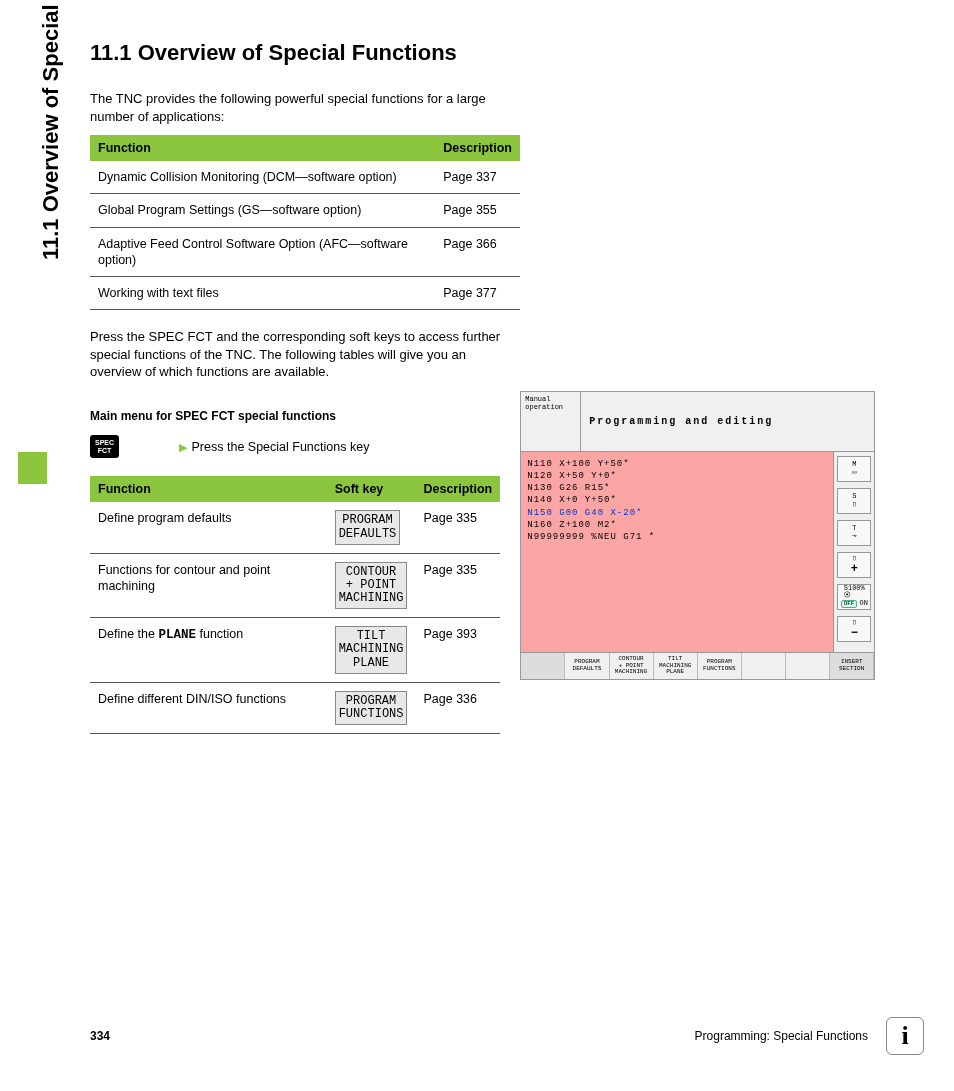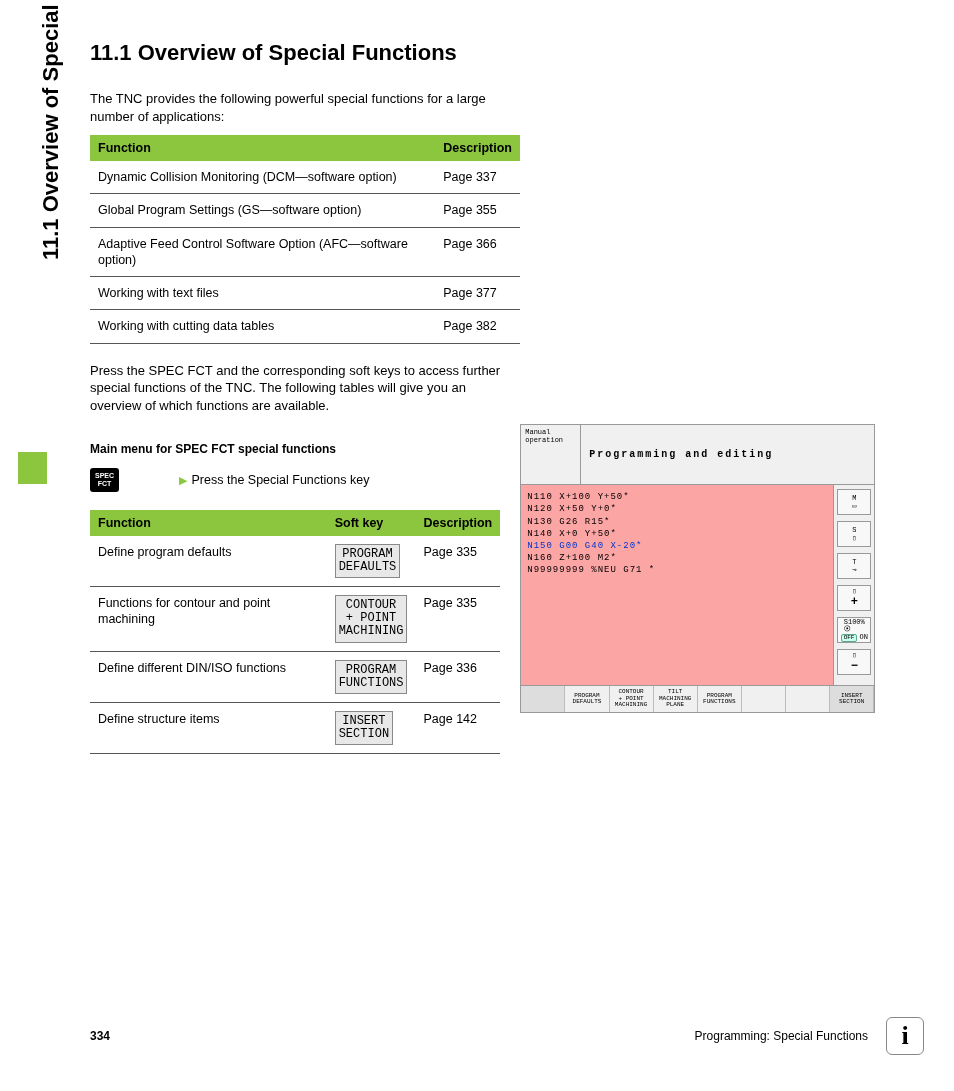--- a/index.html
+++ b/index.html
@@ -221,24 +221,20 @@
             <td>Page 355</td>
           </tr>
         <tr>
             <td>Adaptive Feed Control Software Option (AFC—software option)</td>
             <td>Page 366</td>
           </tr>
         <tr>
             <td>Working with text files</td>
             <td>Page 377</td>
           </tr>
-        <tr>
-            <td>Working with cutting data tables</td>
-            <td>Page 382</td>
-          </tr>
       </tbody>
     </table>
 
     <p>Press the SPEC FCT and the corresponding soft keys to access further special functions of the TNC. The following tables will give you an overview of which functions are available.</p>
   </div>
 
   <div class="two-col">
     <div class="col-left">
       <h2>Main menu for SPEC FCT special functions</h2>
 
@@ -267,30 +263,31 @@
             <td>Page 335</td>
           </tr>
           <tr>
             <td>Functions for contour and point machining</td>
             <td><span class="softkey" style="white-space:pre-line">CONTOUR
 + POINT
 MACHINING</span></td>
             <td>Page 335</td>
           </tr>
           <tr>
+            <td><span>Define the </span><span class="mono">PLANE</span><span> function</span></td>
+            <td><span class="softkey" style="white-space:pre-line">TILT
+MACHINING
+PLANE</span></td>
+            <td>Page 393</td>
+          </tr>
+          <tr>
             <td>Define different DIN/ISO functions</td>
             <td><span class="softkey" style="white-space:pre-line">PROGRAM
 FUNCTIONS</span></td>
             <td>Page 336</td>
-          </tr>
-          <tr>
-            <td>Define structure items</td>
-            <td><span class="softkey" style="white-space:pre-line">INSERT
-SECTION</span></td>
-            <td>Page 142</td>
           </tr>
         </tbody>
       </table>
     </div>
 
     <div class="col-right">
       <div class="screen">
         <div class="screen-top">
           <div class="screen-mode" style="white-space:pre-line">Manual
 operation</div>

